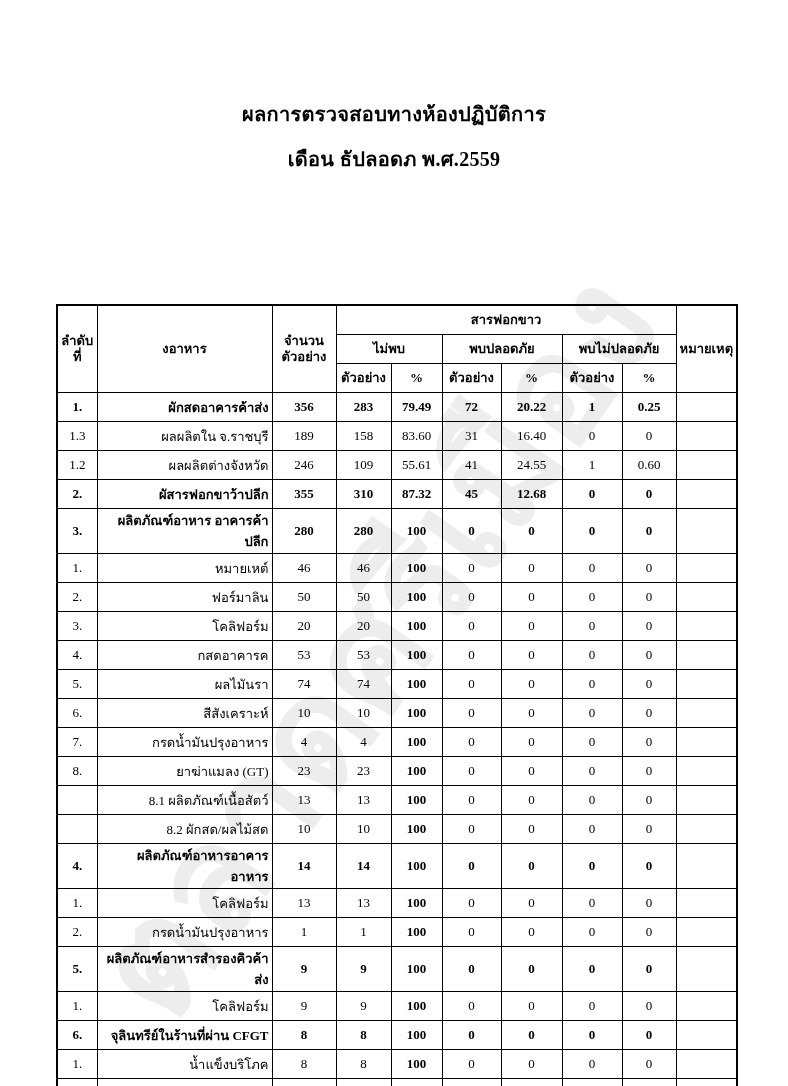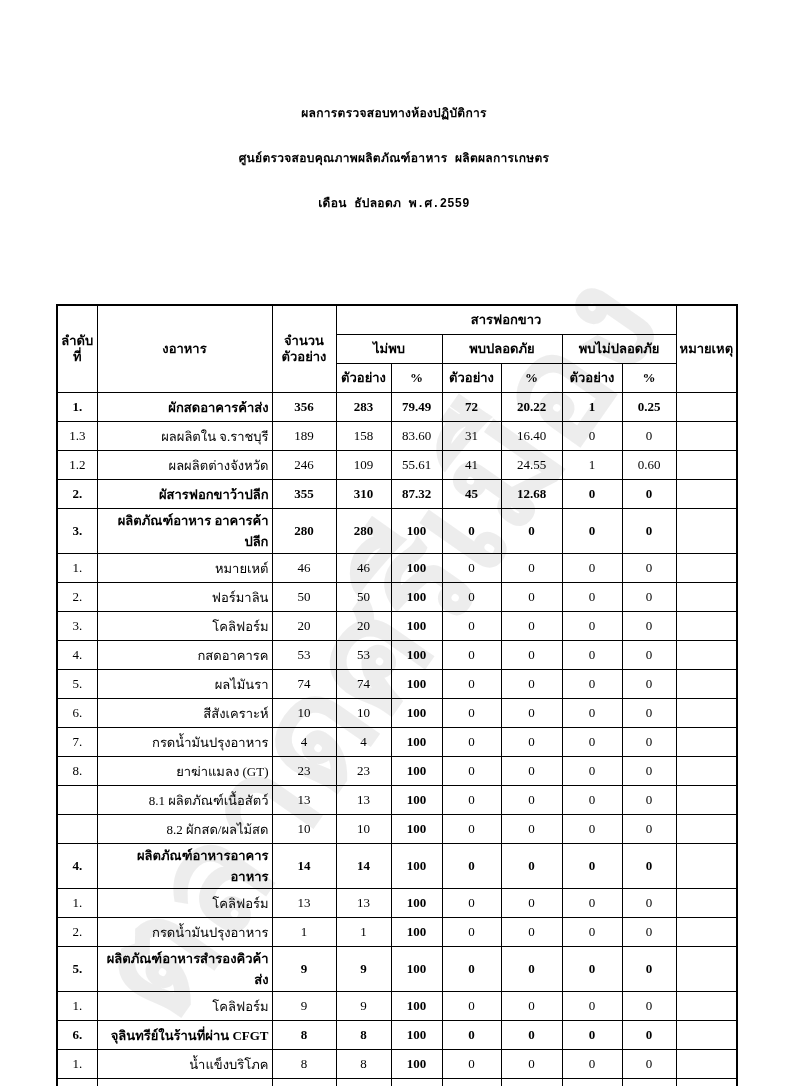--- a/index.html
+++ b/index.html
@@ -13,25 +13,24 @@
     color:#000;
   }
   .title-block{
     position:absolute;
     top:92px;
     left:0;
     width:100%;
     text-align:center;
   }
   .title-line{
-    font-size:12px;
+    font-size:20px;
     font-weight:bold;
     line-height:45px;
     letter-spacing:0.3px;
-    font-family:Liberation Mono, monospace;
   }
   .watermark{
     position:absolute;
     top:930px;
     left:30px;
     font-size:150px;
     font-weight:bold;
     color:#d9d9d9;
     opacity:0.45;
     white-space:nowrap;
@@ -75,21 +74,20 @@
 </style>
 </head>
 <body>
 
 <div class="page">
 
   <div class="watermark">ตลาดศรีเมือง</div>
 
   <div class="title-block">
     <div class="title-line">ผลการตรวจสอบทางห้องปฏิบัติการ</div>
-    <div class="title-line">ศูนย์ตรวจสอบคุณภาพผลิตภัณฑ์อาหาร ผลิตผลการเกษตร</div>
     <div class="title-line">เดือน ธัปลอดภ  พ.ศ.2559</div>
   </div>
 
   <table class="results">
     <colgroup>
       <col style="width:40px">
         <col style="width:175px">
         <col style="width:64px">
       <col style="width:55px">
         <col style="width:51px">

